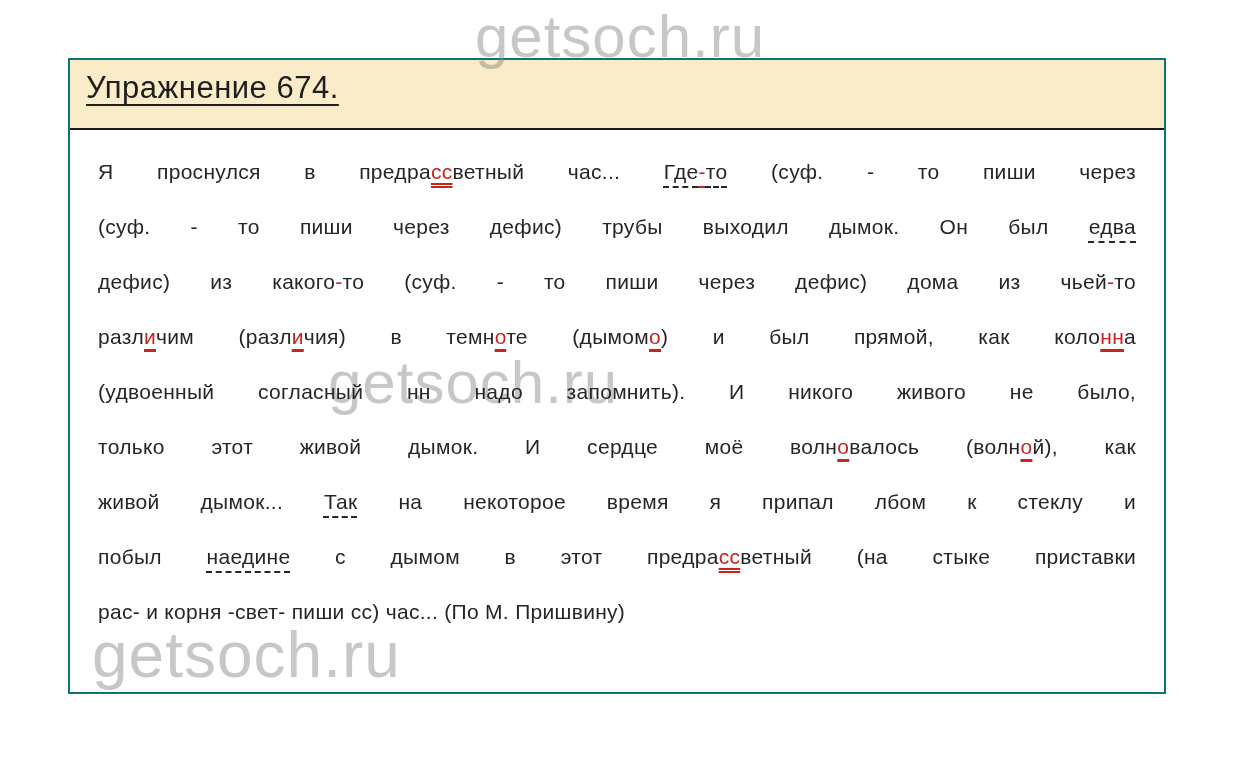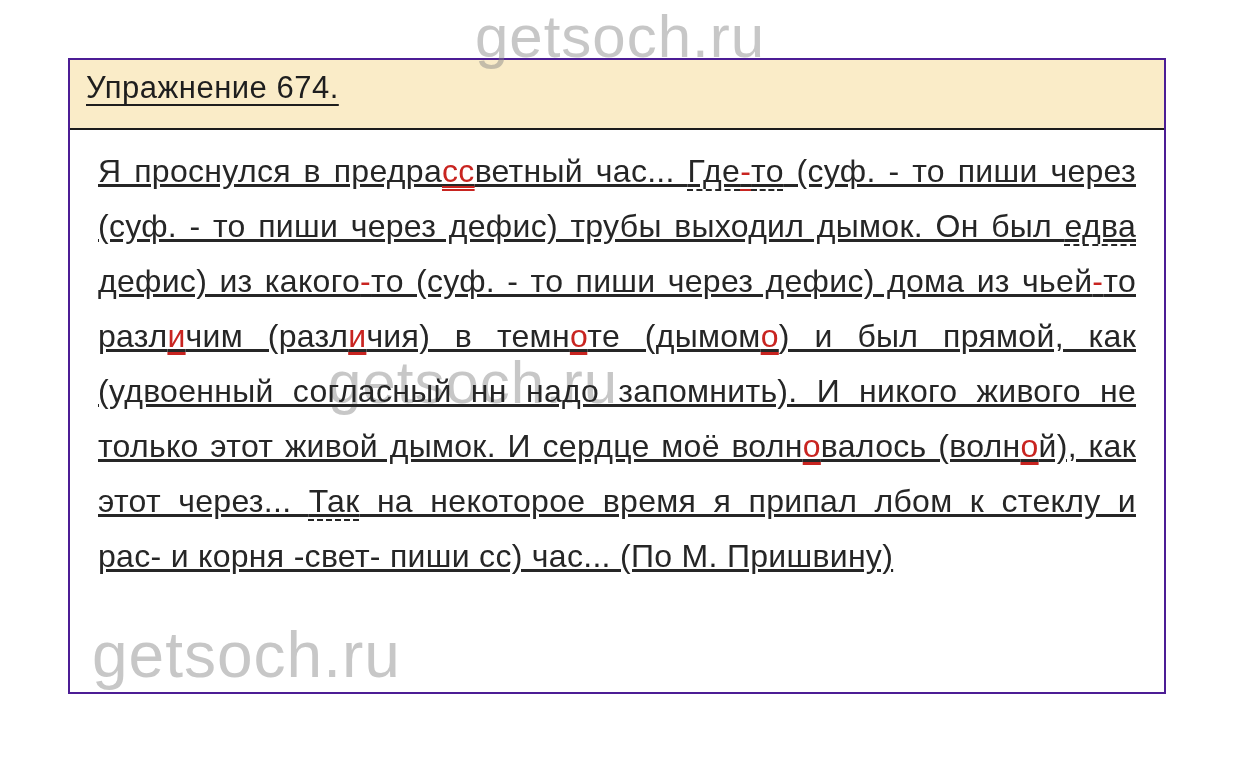--- a/index.html
+++ b/index.html
@@ -17,21 +17,21 @@
     height: 769px;
     background: #ffffff;
   }
   
   .box {
     position: absolute;
     left: 68px;
     top: 58px;
     width: 1098px;
     height: 636px;
-    border: 2px solid #4c1d95;
+    border: 2px solid #0f766e;
     background: #ffffff;
     box-sizing: border-box;
   }
   .box-header {
     height: 70px;
     background: #faecc8;
     border-bottom: 2px solid #1b1b1b;
     box-sizing: border-box;
     padding: 10px 0 0 16px;
   }
@@ -45,24 +45,23 @@
     text-decoration: underline;
     text-decoration-thickness: 2px;
     text-underline-offset: 6px;
   }
   .box-body {
     padding: 14px 28px 0 28px;
   }
   .text {
     position: relative;
     z-index: 2;
-    font-size: 32px;
+    font-size: 21px;
     color: #262626;
     letter-spacing: 0.3px;
-    text-decoration: underline;
   }
   .line {
     height: 55px;
     line-height: 55px;
     white-space: nowrap;
   }
   .jline {
     text-align: justify;
     overflow: hidden;
     white-space: normal;
@@ -129,21 +128,22 @@
       <span class="header-title">Упражнение 674.</span>
     </div>
     <div class="box-body">
       <div class="text">
           <div class="line jline"><span class="seg-n">Я проснулся в предра</span><span class="seg-rd">сс</span><span class="seg-n">ветный час... </span><span class="seg-u">Где</span><span class="seg-ru">-</span><span class="seg-u">то</span><span class="seg-n"> (суф. - то пиши через</span></div>
           <div class="line jline"><span class="seg-n">(суф. - то пиши через дефис) трубы выходил дымок. Он был </span><span class="seg-u">едва</span></div>
           <div class="line jline"><span class="seg-n">дефис) из какого</span><span class="seg-rh">-</span><span class="seg-n">то (суф. - то пиши через дефис) дома из чьей</span><span class="seg-rh">-</span><span class="seg-n">то</span></div>
           <div class="line jline"><span class="seg-n">разл</span><span class="seg-r">и</span><span class="seg-n">чим (разл</span><span class="seg-r">и</span><span class="seg-n">чия) в темн</span><span class="seg-r">о</span><span class="seg-n">те (дымом</span><span class="seg-r">о</span><span class="seg-n">) и был прямой, как коло</span><span class="seg-r">нн</span><span class="seg-n">а</span></div>
           <div class="line jline"><span class="seg-n">(удвоенный согласный нн надо запомнить). И никого живого не было,</span></div>
           <div class="line jline"><span class="seg-n">только этот живой дымок. И сердце моё волн</span><span class="seg-r">о</span><span class="seg-n">валось (волн</span><span class="seg-r">о</span><span class="seg-n">й), как</span></div>
-          <div class="line jline"><span class="seg-n">этот через... </span><span class="seg-u">Так</span><span class="seg-n"> на некоторое время я припал лбом к стеклу и</span></div>
+          <div class="line jline"><span class="seg-n">живой дымок... </span><span class="seg-u">Так</span><span class="seg-n"> на некоторое время я припал лбом к стеклу и</span></div>
+          <div class="line jline"><span class="seg-n">побыл </span><span class="seg-u">наедине</span><span class="seg-n"> с дымом в этот предра</span><span class="seg-rd">сс</span><span class="seg-n">ветный (на стыке приставки</span></div>
           <div class="line"><span class="seg-n">рас- и корня -свет- пиши сс) час... (По М. Пришвину)</span></div>
         </div>
     </div>
   </div>
 
   <div class="wm wm-top">getsoch.ru</div>
   <div class="wm wm-mid">getsoch.ru</div>
   <div class="wm wm-bottom">getsoch.ru</div>
 
 </div>

